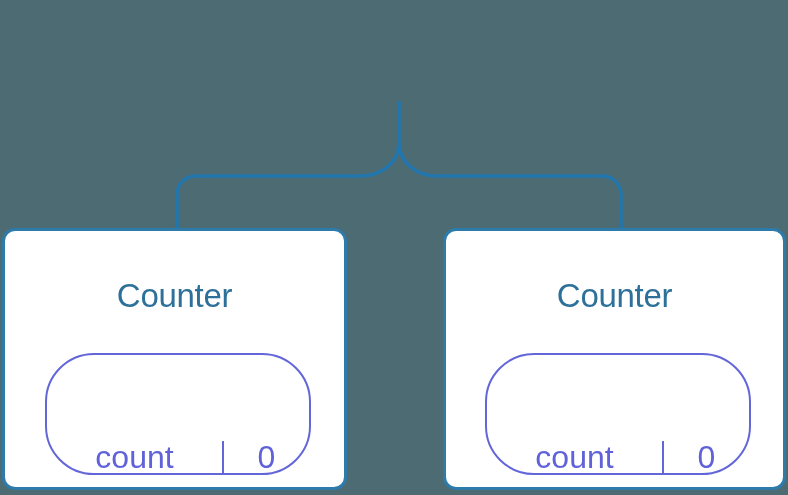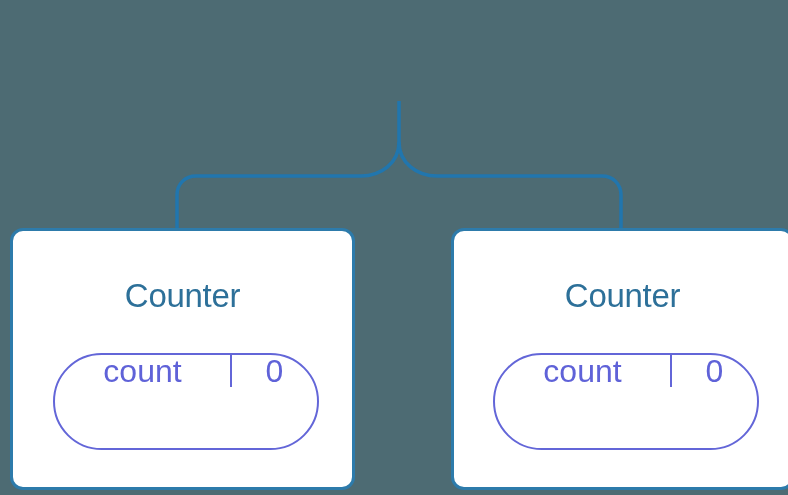--- a/index.html
+++ b/index.html
@@ -54,47 +54,46 @@
 
   
   .card {
     position: absolute;
     top: 228px;
     height: 262px;
     box-sizing: border-box;
     background: #ffffff;
     border: 3px solid #2d7bab;
     border-radius: 13px;
-    margin-left: 8px;
   }
   .card-left  { left: 2px;   width: 345px; }
   .card-right { left: 443px; width: 343px; }
 
   .card-title {
     position: absolute;
     left: 0;
     right: 0;
     top: 48px;
     text-align: center;
     font-size: 33px;
     color: #2d7099;
     letter-spacing: -0.3px;
     line-height: 1;
   }
 
   
   .pill {
     position: absolute;
     top: 122px;
-    height: 97px;
+    height: 122px;
     box-sizing: border-box;
     border: 2px solid #6366d8;
     border-radius: 49px;
     display: flex;
-    align-items: flex-start;
+    align-items: flex-end;
     background: transparent;
   }
   .pill-left  { left: 40px; width: 266px; }
   .pill-right { left: 39px; width: 266px; }
 
   .pill-key {
     flex: 0 0 175px;
     display: flex;
     align-items: center;
     justify-content: center;

